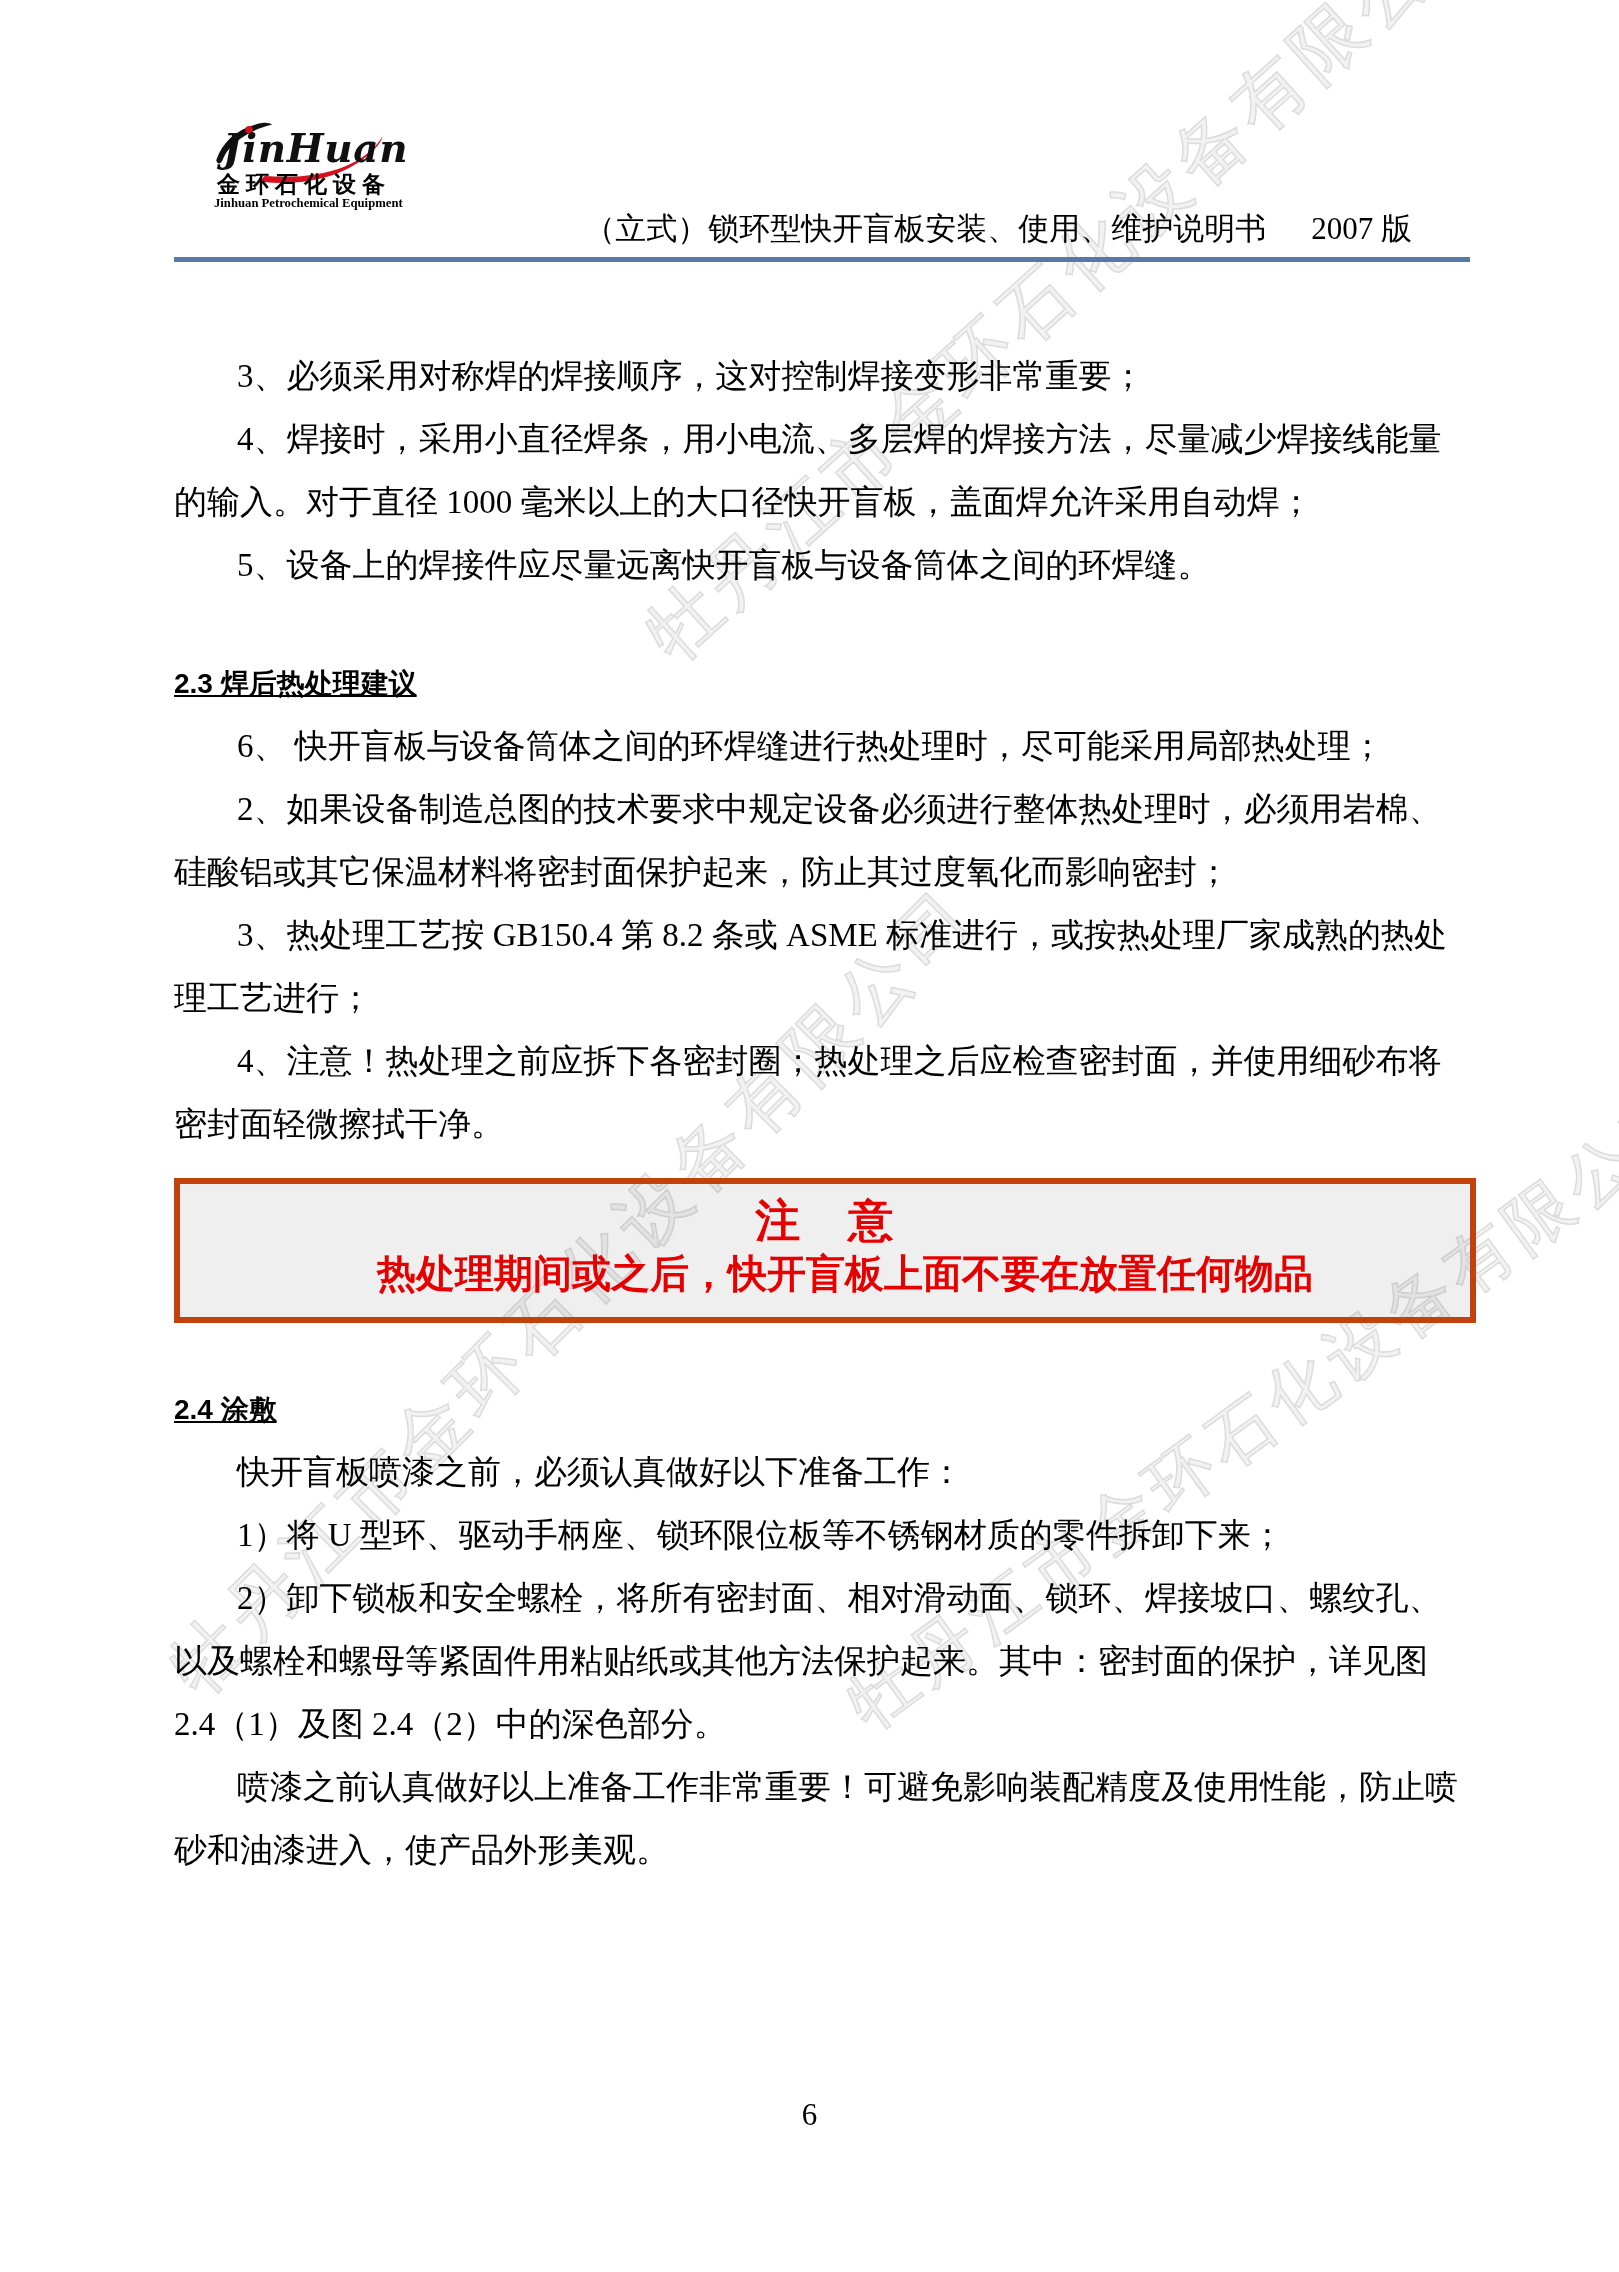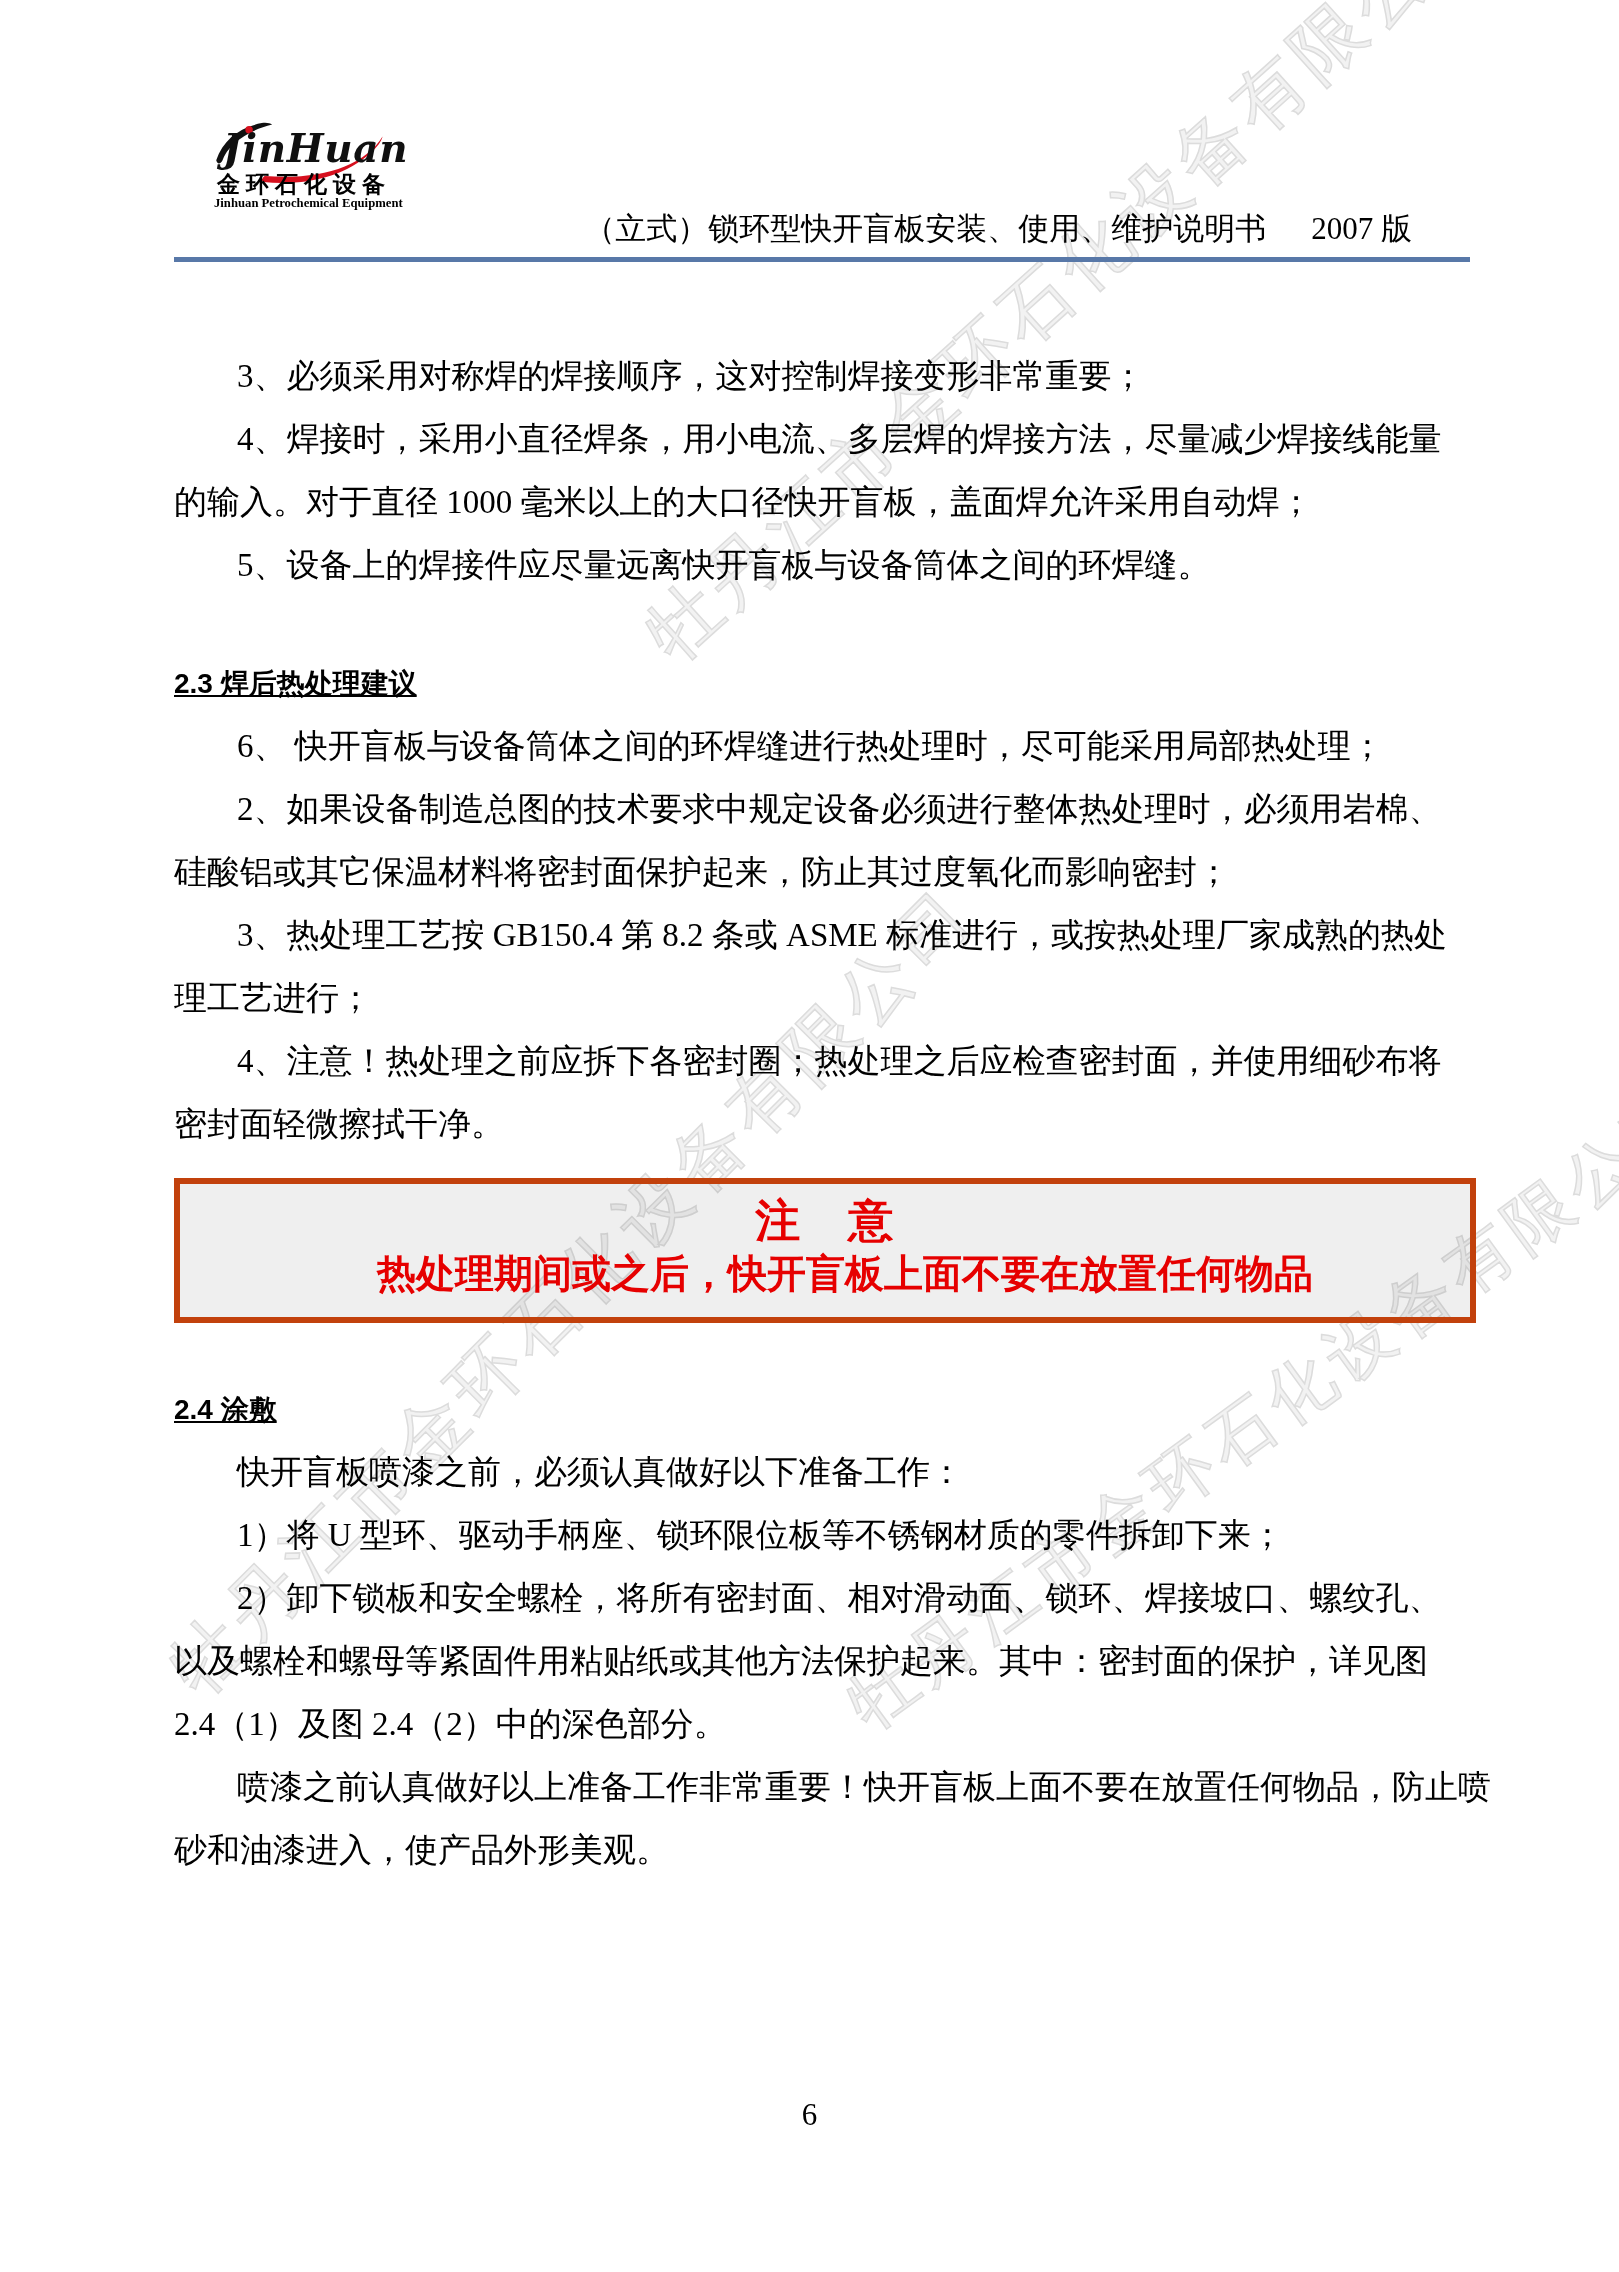--- a/index.html
+++ b/index.html
@@ -144,21 +144,21 @@
       <div class="notice-text">热处理期间或之后，快开盲板上面不要在放置任何物品</div>
     </div>
 
     <div id="blockB">
         <div class="heading">2.4  涂敷</div>
         <div class="line indent">快开盲板喷漆之前，必须认真做好以下准备工作：</div>
         <div class="line indent">1）将 U 型环、驱动手柄座、锁环限位板等不锈钢材质的零件拆卸下来；</div>
         <div class="line indent">2）卸下锁板和安全螺栓，将所有密封面、相对滑动面、锁环、焊接坡口、螺纹孔、</div>
         <div class="line">以及螺栓和螺母等紧固件用粘贴纸或其他方法保护起来。其中：密封面的保护，详见图</div>
         <div class="line">2.4（1）及图 2.4（2）中的深色部分。</div>
-        <div class="line indent">喷漆之前认真做好以上准备工作非常重要！快开盲板上面不要在放置任何物品，防止喷</div>
+        <div class="line indent">喷漆之前认真做好以上准备工作非常重要！可避免影响装配精度及使用性能，防止喷</div>
         <div class="line">砂和油漆进入，使产品外形美观。</div>
       </div>
   </div>
 
   <div class="page-number">6</div>
 
 </div>
 
 
 </body></html>

